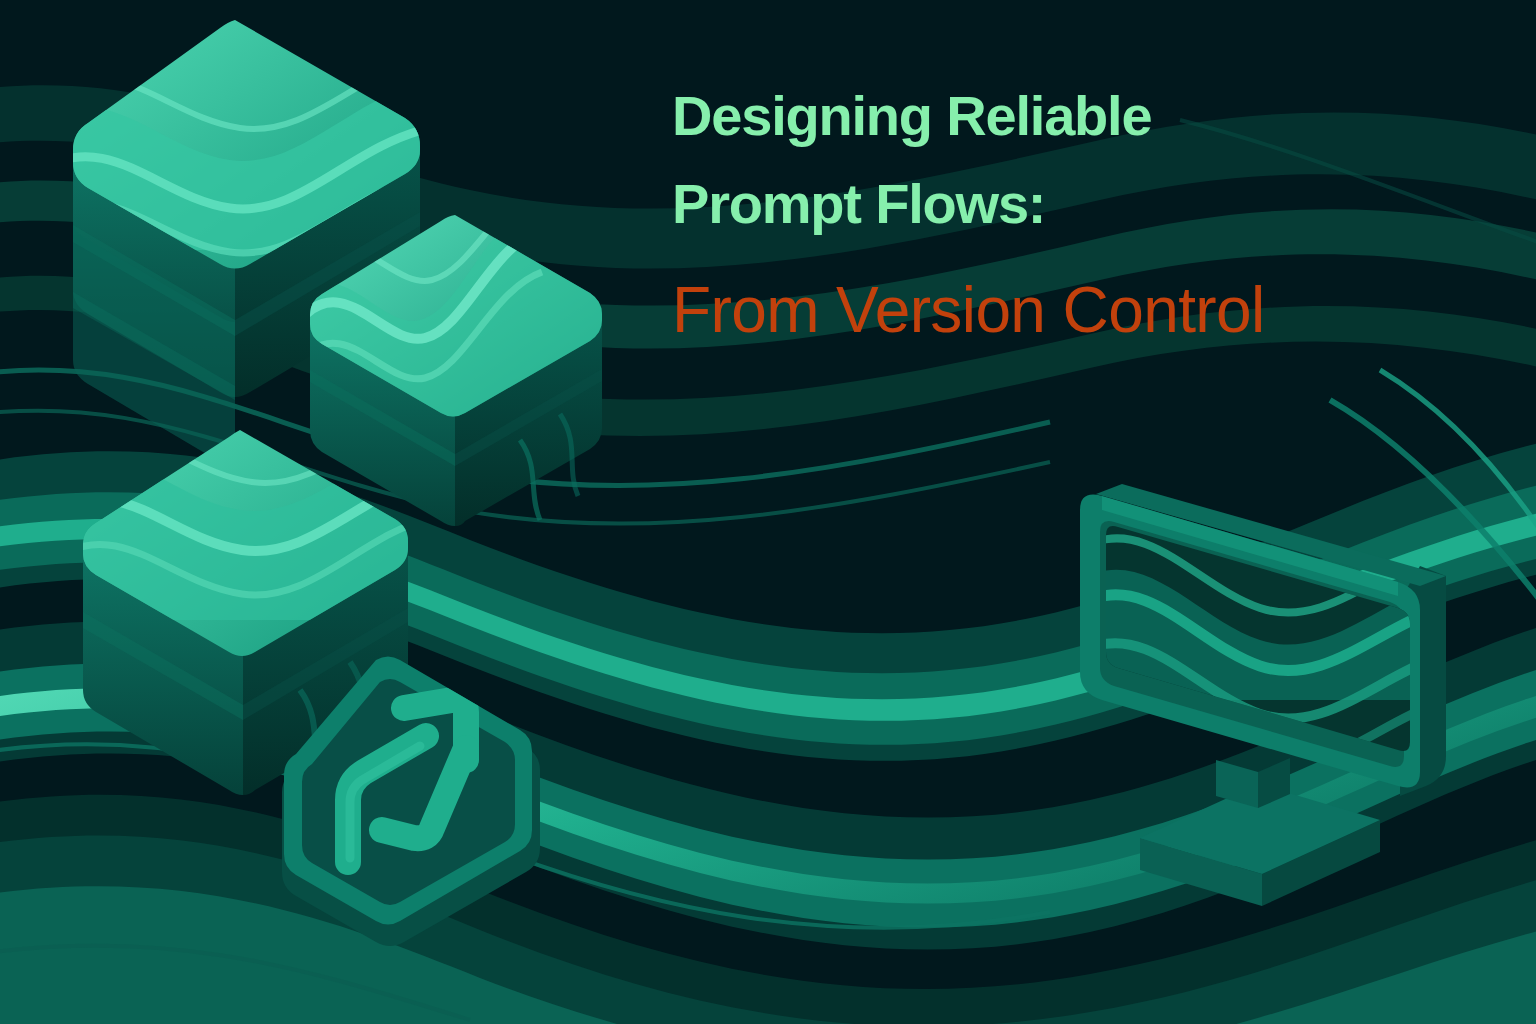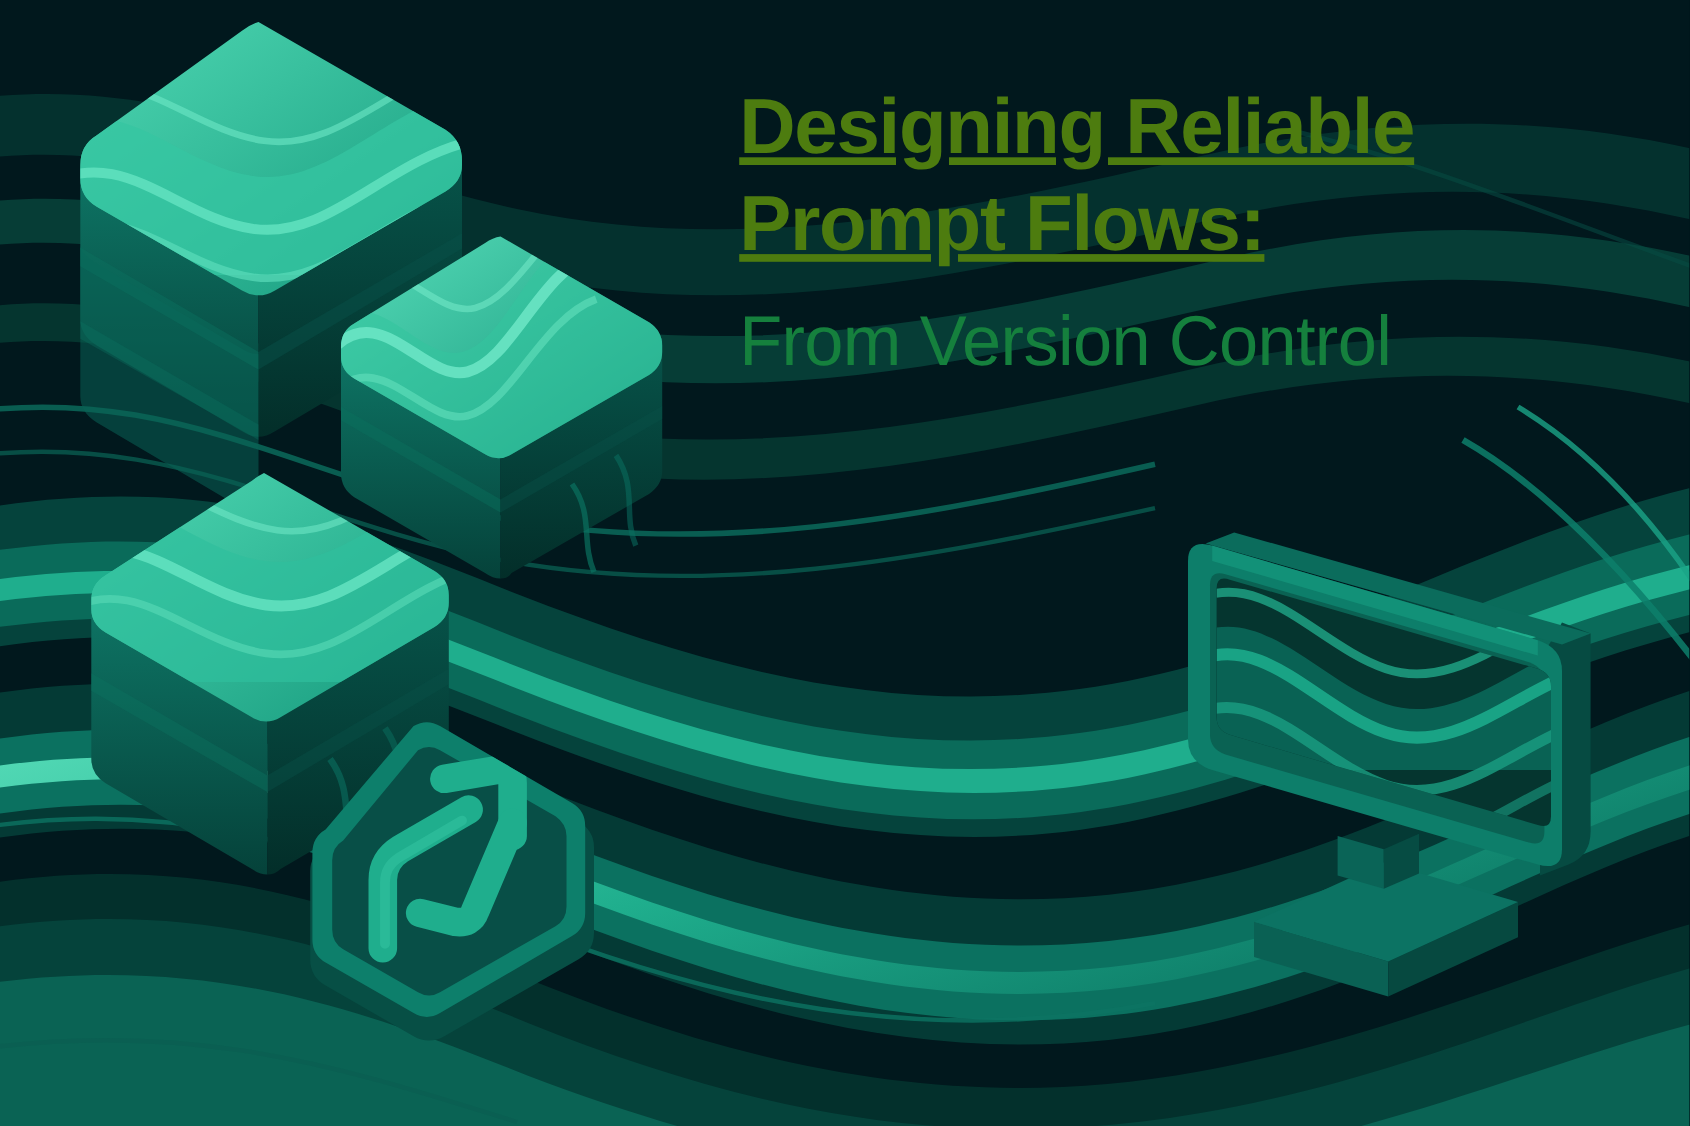--- a/index.html
+++ b/index.html
@@ -25,35 +25,34 @@
   #title-block {
     position: absolute;
     left: 672px;
     top: 72px;
     width: 760px;
     z-index: 5;
   }
   .title-line {
     font-family: "Liberation Sans", sans-serif;
     font-weight: 700;
-    font-size: 71px;
+    font-size: 56px;
     line-height: 88px;
     letter-spacing: -1.2px;
-    color: #4d7c0f;
+    color: #86efac;
     white-space: nowrap;
     margin: 0;
-    text-decoration: underline;
   }
   .subtitle-line {
     font-family: "Liberation Sans", sans-serif;
     font-weight: 400;
     font-size: 64px;
     line-height: 84px;
     letter-spacing: -0.6px;
-    color: #15803d;
+    color: #c2410c;
     white-space: nowrap;
     margin: 0;
   }
   #sub-wrap { margin-top: 20px; }
 </style>
 </head>
 <body>
 
 <div id="hero">
 

